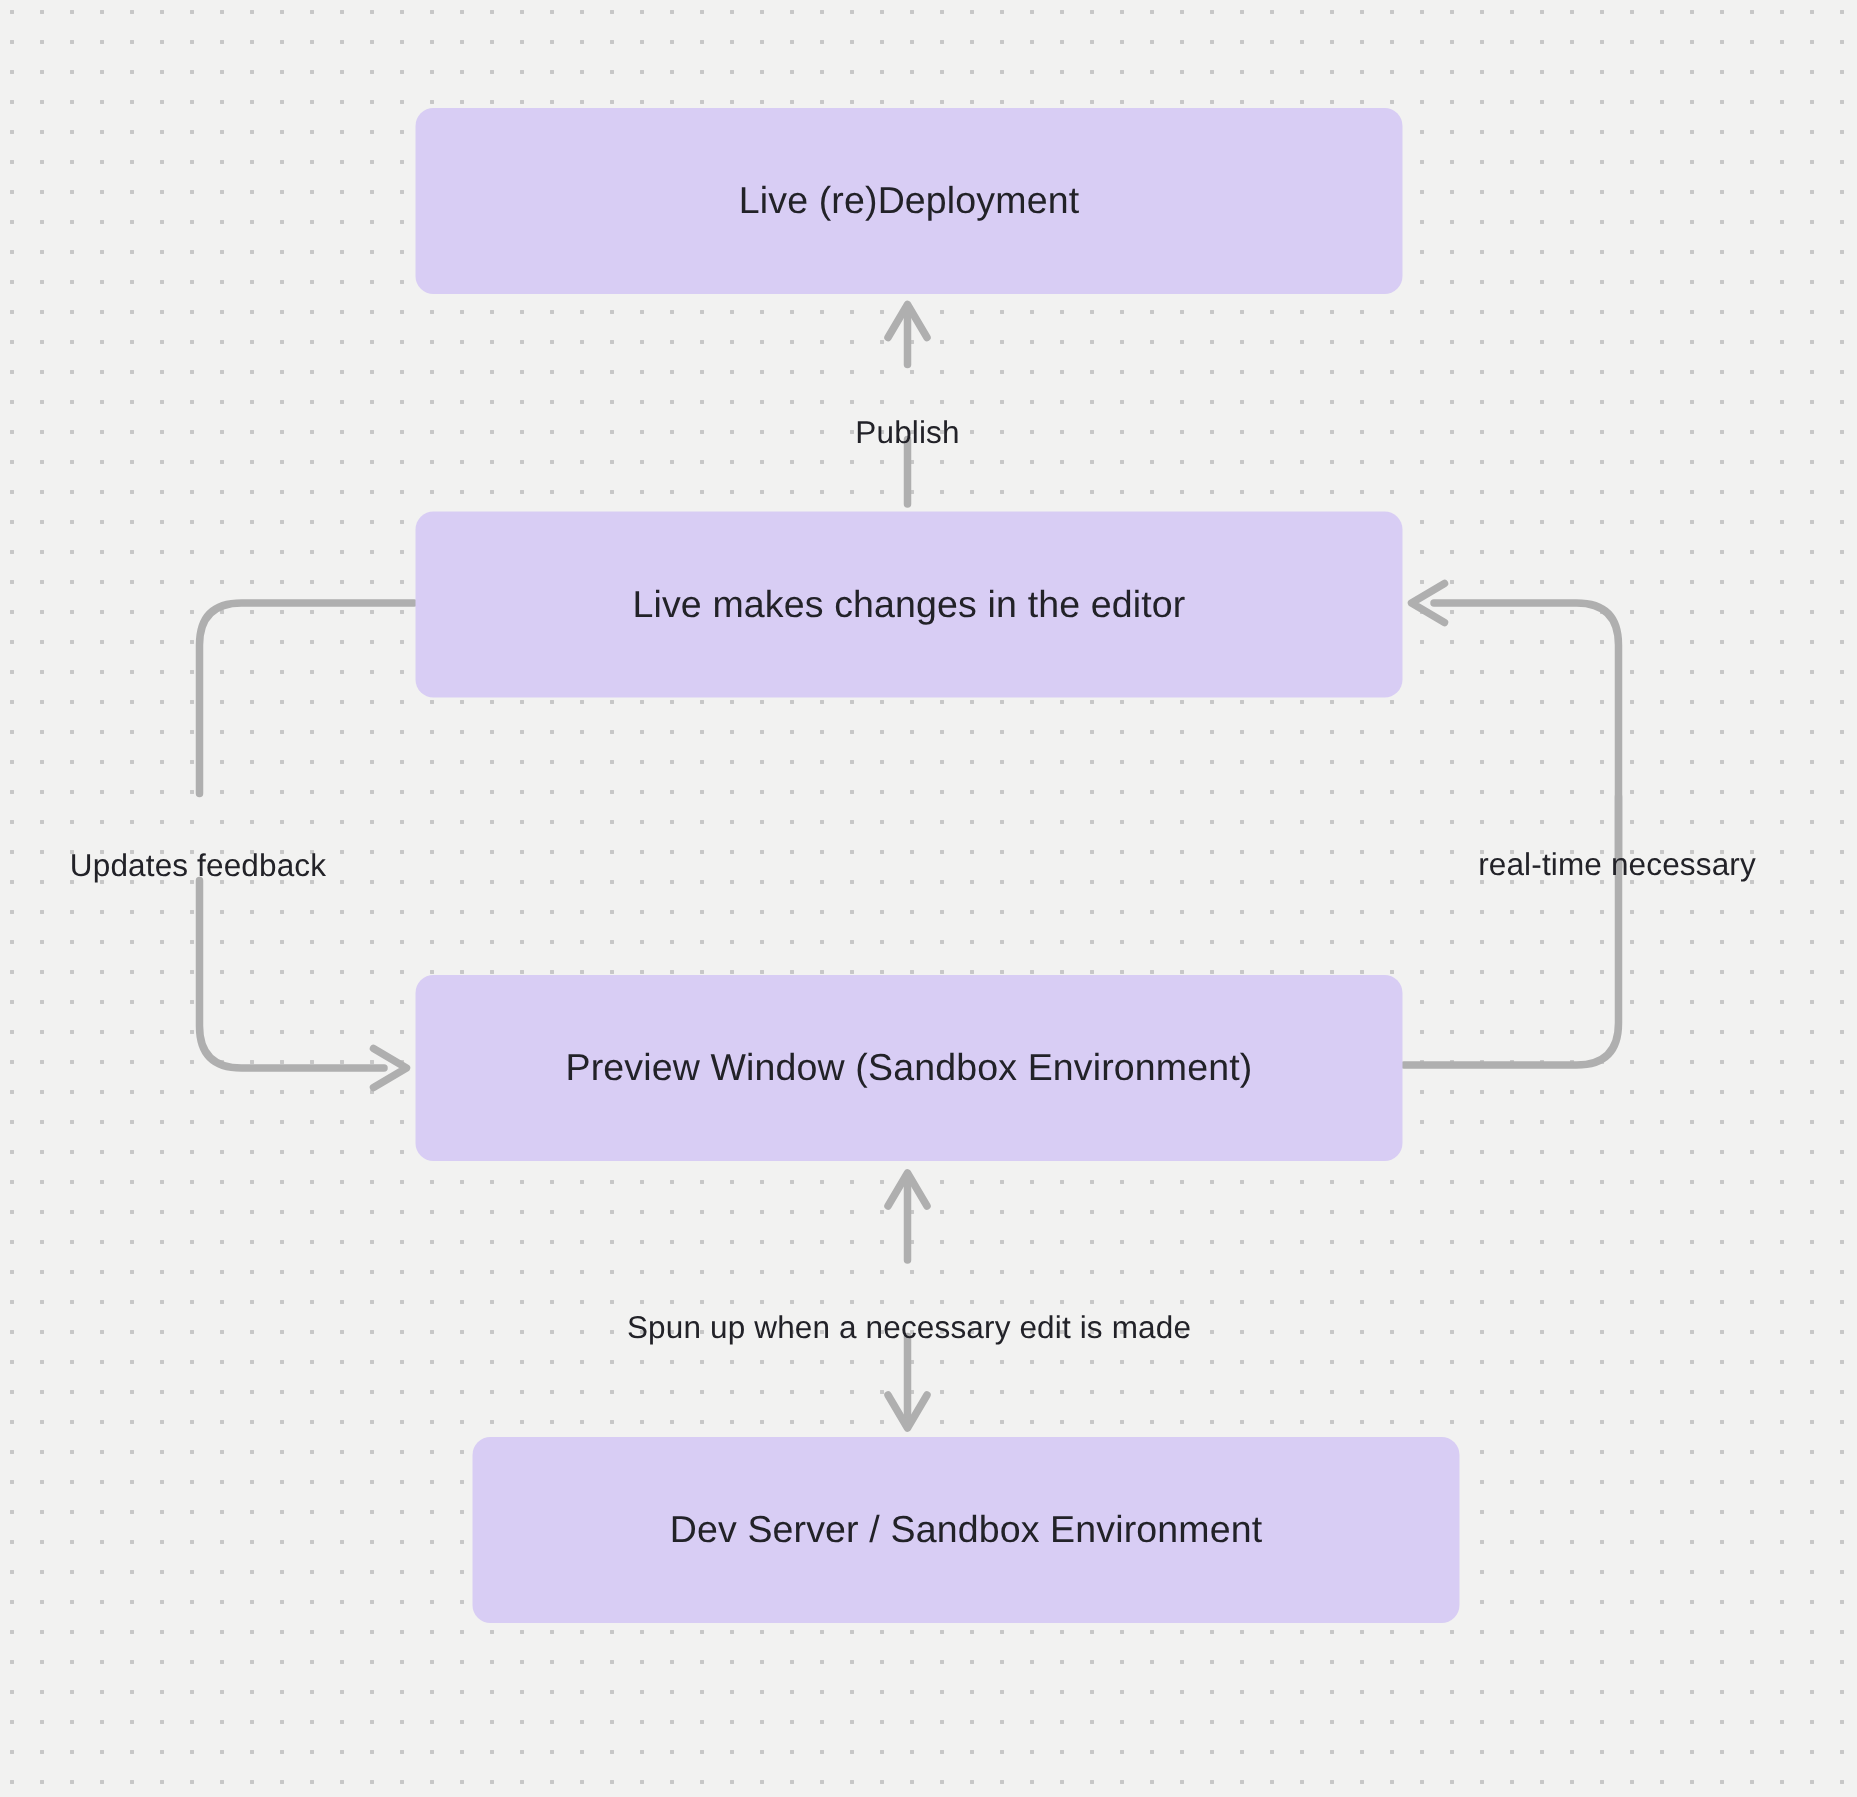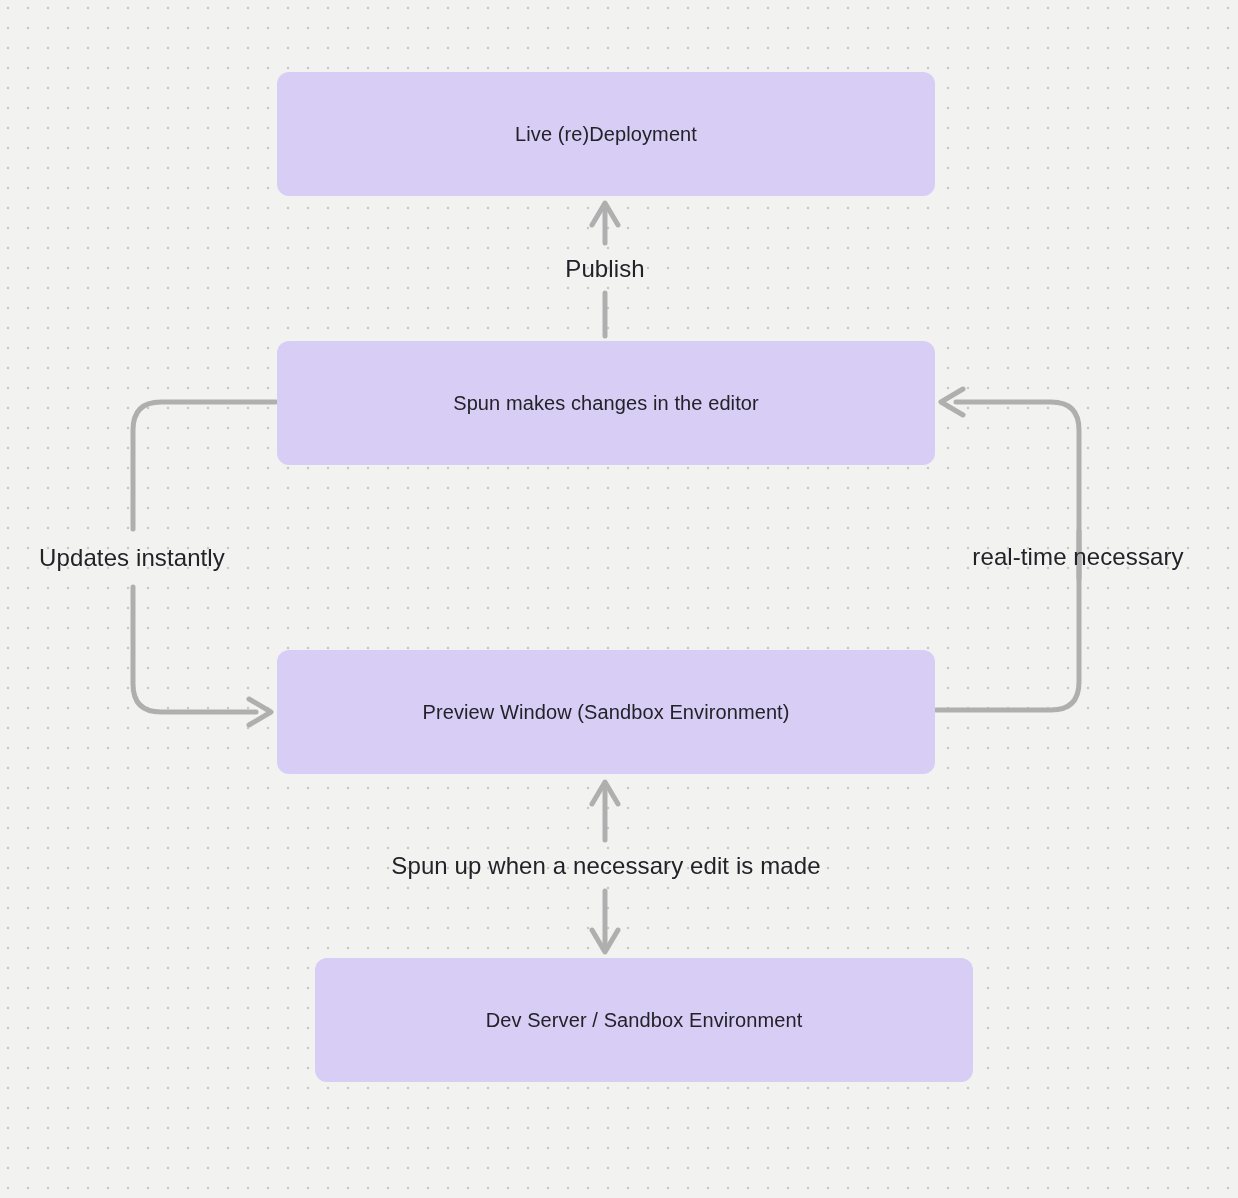--- a/index.html
+++ b/index.html
@@ -39,35 +39,36 @@
     position: absolute;
     left: 277px;
     width: 658px;
     height: 124px;
     background: var(--node-fill, #d8cdf4);
     border-radius: 12px;
     display: flex;
     align-items: center;
     justify-content: center;
     text-align: center;
-    font-size: 20px;
+    font-size: 25px;
     letter-spacing: 0.1px;
     color: var(--text, #222228);
   }
   .node-1 { top: 72px; }
   .node-2 { top: 341px; }
   .node-3 { top: 650px; text-align: right; }
   .node-4 { top: 958px; margin-left: 38px; }
   .edge-label {
     position: absolute;
     transform: translate(-50%, -50%);
     white-space: nowrap;
-    font-size: 24px;
+    font-size: 21px;
     letter-spacing: 0.1px;
     color: var(--text, #222228);
+    margin-top: 20px;
   }
   .label-publish  { left: 605px;  top: 269px; }
   .label-updates  { left: 132px;  top: 558px; }
   .label-feedback { left: 1078px; top: 557px; }
   .label-spunup   { left: 606px;  top: 866px; }
 </style>
 </head>
 <body>
 
 <div class="canvas">
@@ -98,32 +99,32 @@
       <path d="M 605 891 L 605 947"></path>
       <path d="M 592 930 L 605 952 L 618 930"></path>
     </g>
   </svg>
 
   <div class="node node-1">
     <span>Live (re)Deployment</span>
   </div>
 
   <div class="node node-2">
-    <span>Spun makes changes in the editor</span>
+    <span>Live makes changes in the editor</span>
   </div>
 
   <div class="node node-3">
     <span>Preview Window (Sandbox Environment)</span>
   </div>
 
   <div class="node node-4">
     <span>Dev Server / Sandbox Environment</span>
   </div>
 
   <div class="edge-label label-publish">Publish</div>
 
-  <div class="edge-label label-updates">Updates instantly</div>
+  <div class="edge-label label-updates">Updates feedback</div>
 
   <div class="edge-label label-feedback">real-time necessary</div>
 
   <div class="edge-label label-spunup">Spun up when a necessary edit is made</div>
 
 </div>
 
 </body></html>

